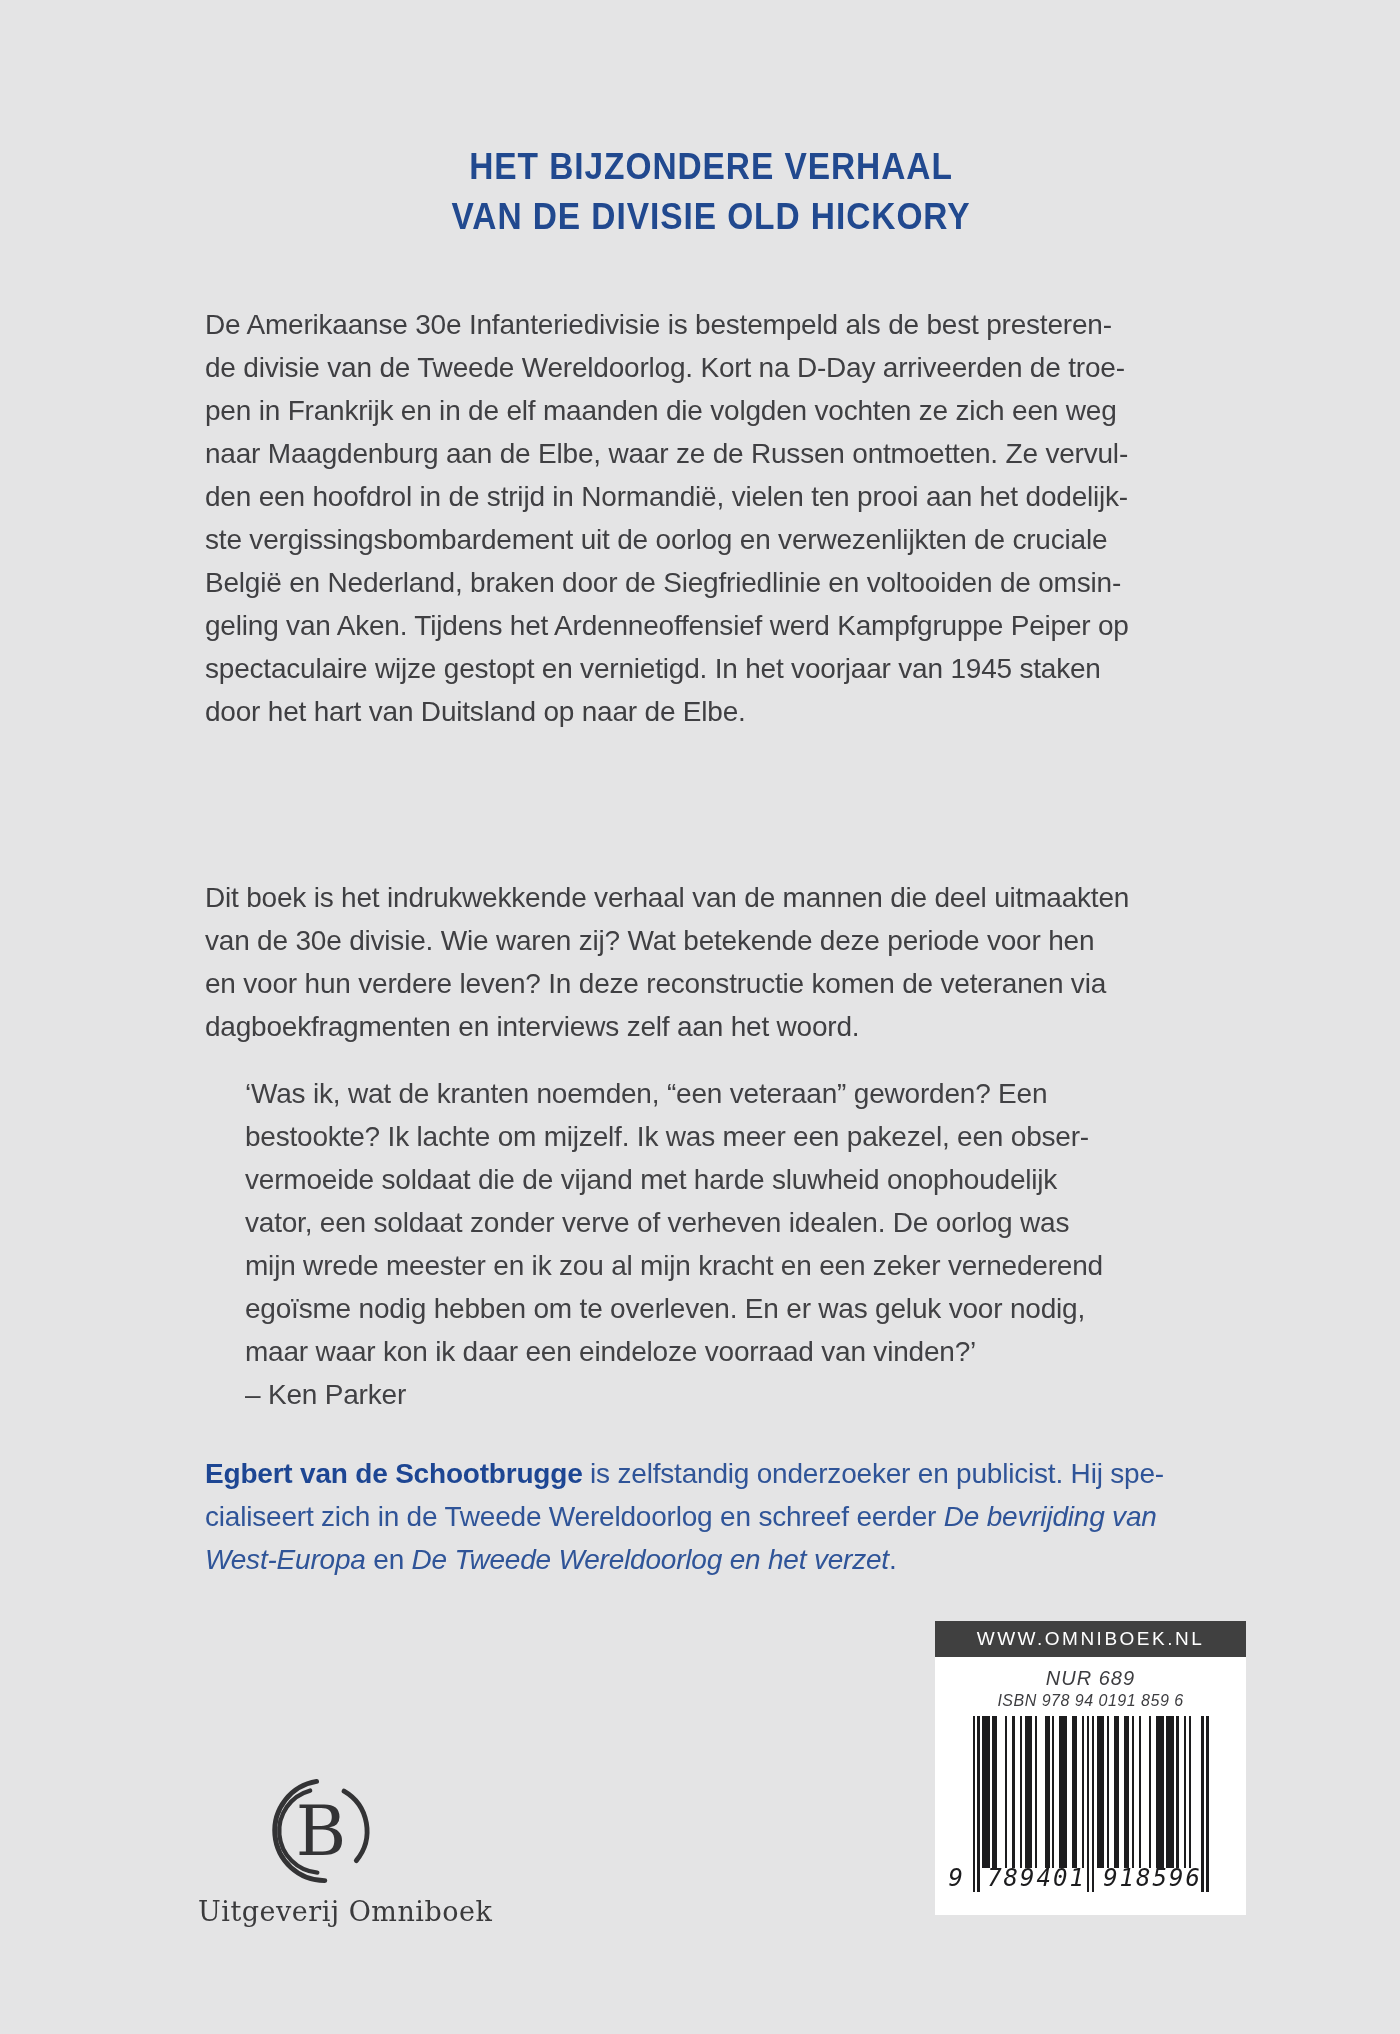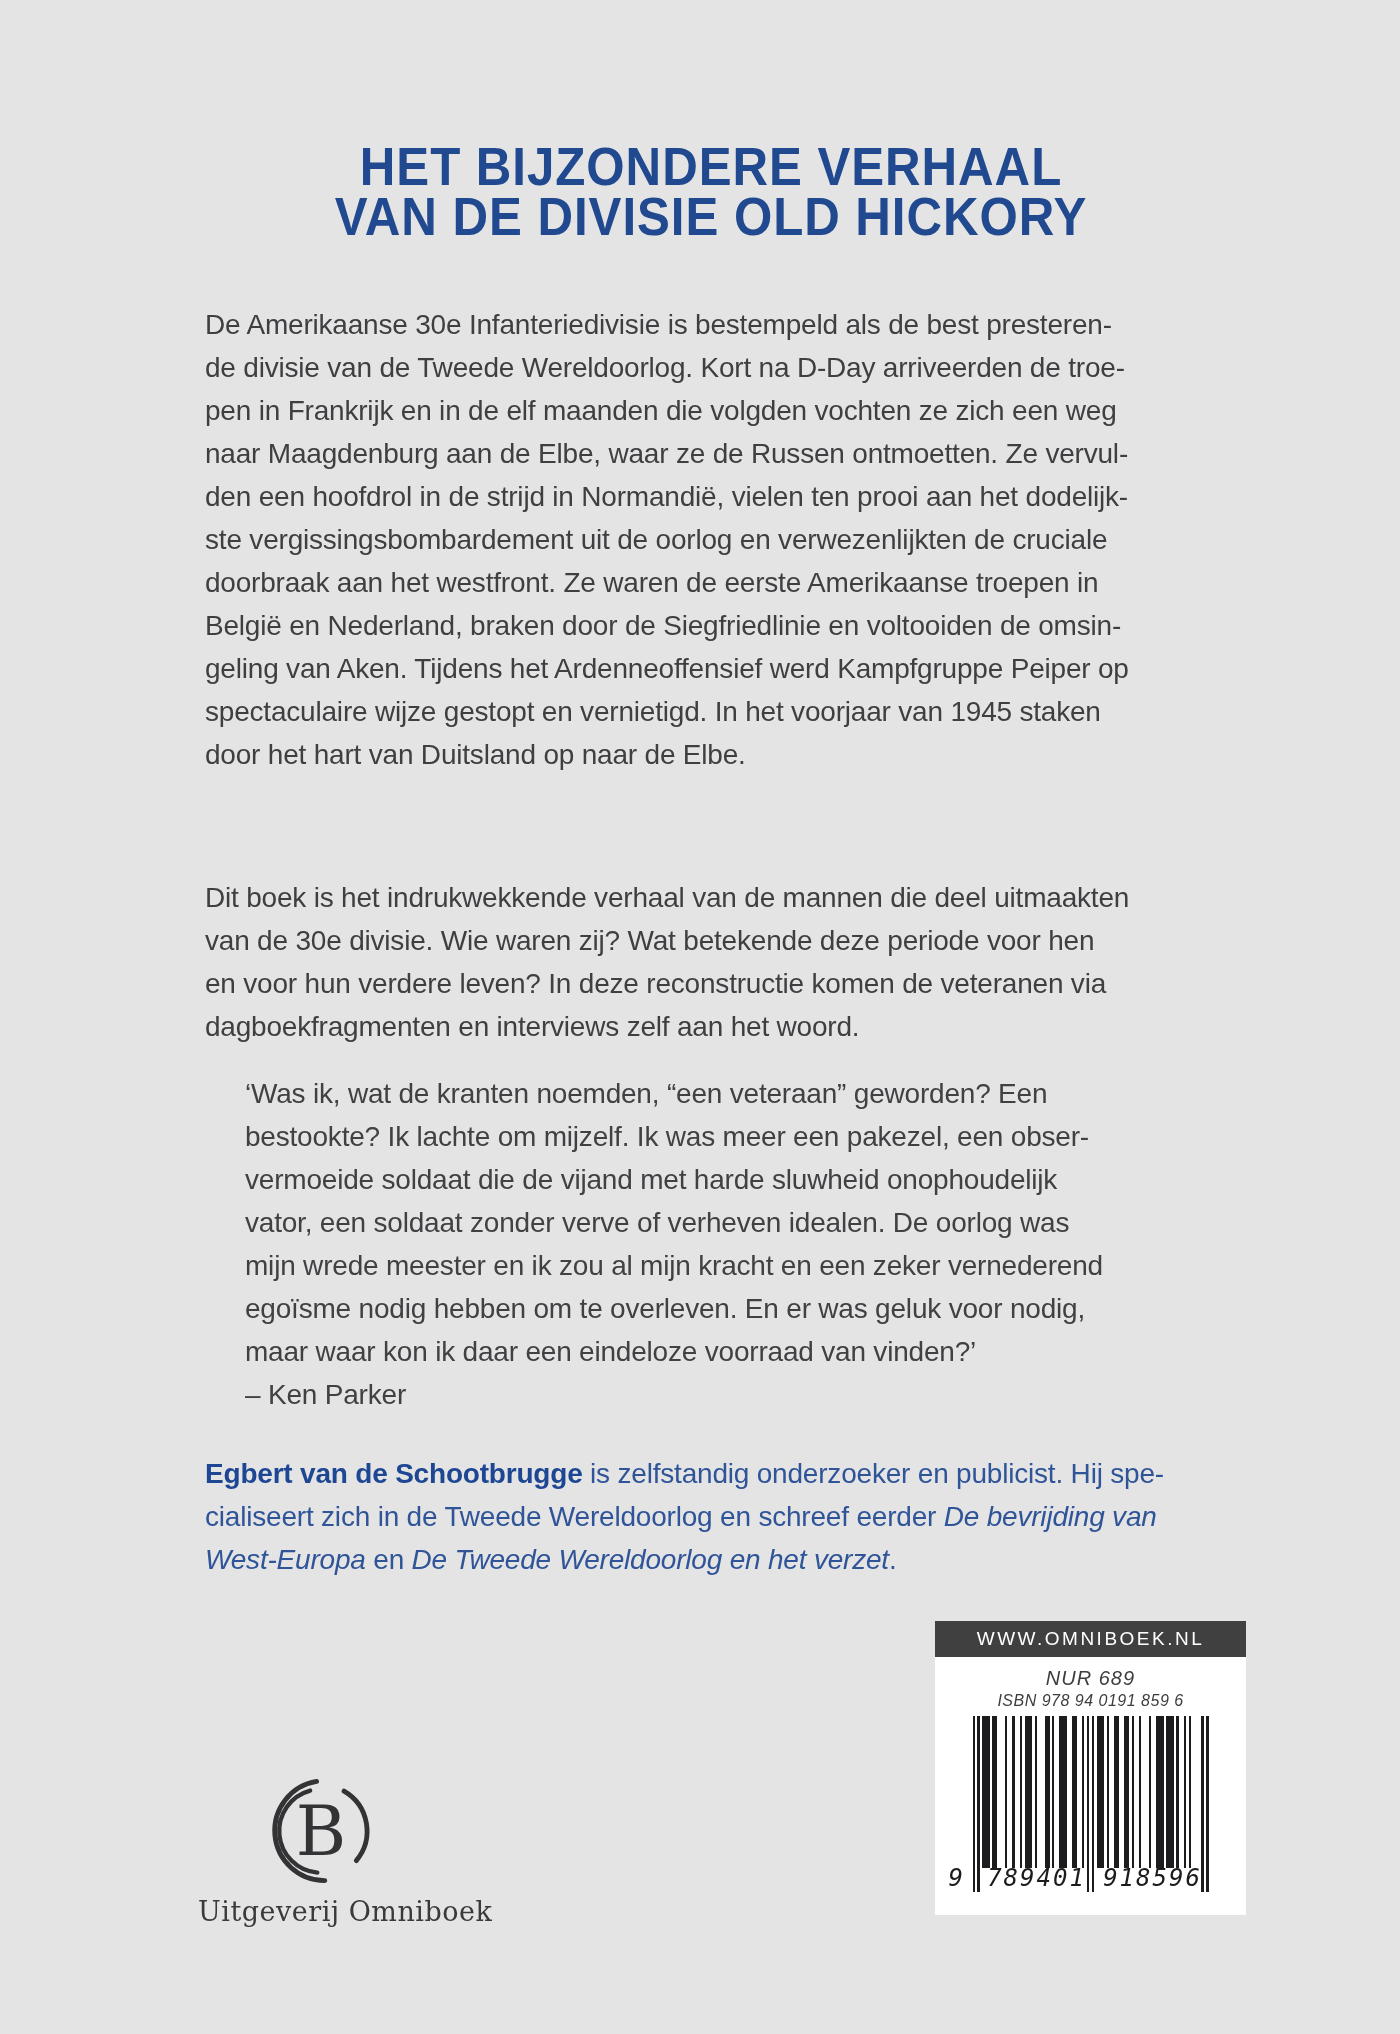--- a/index.html
+++ b/index.html
@@ -11,21 +11,21 @@
     overflow:hidden;
   }
   .page{position:absolute;inset:0;}
 
   
   .title-block{
     position:absolute;top:142px;left:0;right:0;
     text-align:center;
     color:#21498f;
     font-weight:700;
-    font-size:53px;line-height:50px;
+    font-size:36px;line-height:50px;
     letter-spacing:1px;
     margin-left:22px;
   }
   .title-block .tl{transform:scaleX(.93);transform-origin:center;white-space:nowrap;}
 
   
   .textcol{position:absolute;left:205px;width:1055px;}
   .ln{
     white-space:nowrap;
     font-size:28px;line-height:43px;
@@ -104,21 +104,20 @@
     <div class="tl">VAN DE DIVISIE OLD HICKORY</div>
   </header>
 
   <section class="textcol para1">
     <div class="ln">De Amerikaanse 30e Infanteriedivisie is bestempeld als de best presteren-</div>
     <div class="ln">de divisie van de Tweede Wereldoorlog. Kort na D-Day arriveerden de troe-</div>
     <div class="ln">pen in Frankrijk en in de elf maanden die volgden vochten ze zich een weg</div>
     <div class="ln">naar Maagdenburg aan de Elbe, waar ze de Russen ontmoetten. Ze vervul-</div>
     <div class="ln">den een hoofdrol in de strijd in Normandië, vielen ten prooi aan het dodelijk-</div>
     <div class="ln">ste vergissingsbombardement uit de oorlog en verwezenlijkten de cruciale</div>
-    <div class="ln">doorbraak aan het westfront. Ze waren de eerste Amerikaanse troepen in</div>
     <div class="ln">België en Nederland, braken door de Siegfriedlinie en voltooiden de omsin-</div>
     <div class="ln">geling van Aken. Tijdens het Ardenneoffensief werd Kampfgruppe Peiper op</div>
     <div class="ln">spectaculaire wijze gestopt en vernietigd. In het voorjaar van 1945 staken</div>
     <div class="ln">door het hart van Duitsland op naar de Elbe.</div>
   </section>
 
   <section class="textcol para2">
     <div class="ln">Dit boek is het indrukwekkende verhaal van de mannen die deel uitmaakten</div>
     <div class="ln">van de 30e divisie. Wie waren zij? Wat betekende deze periode voor hen</div>
     <div class="ln">en voor hun verdere leven? In deze reconstructie komen de veteranen via</div>

